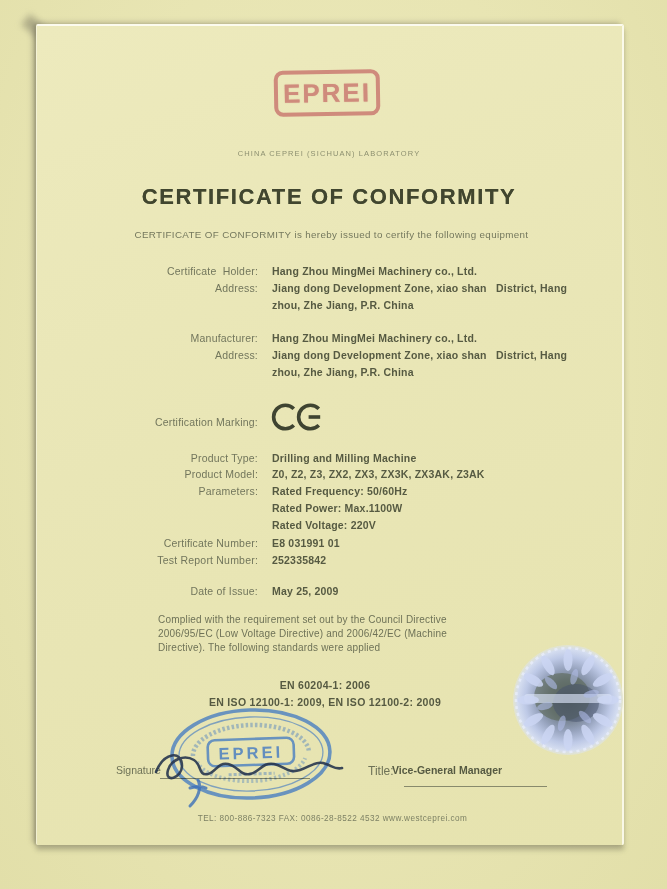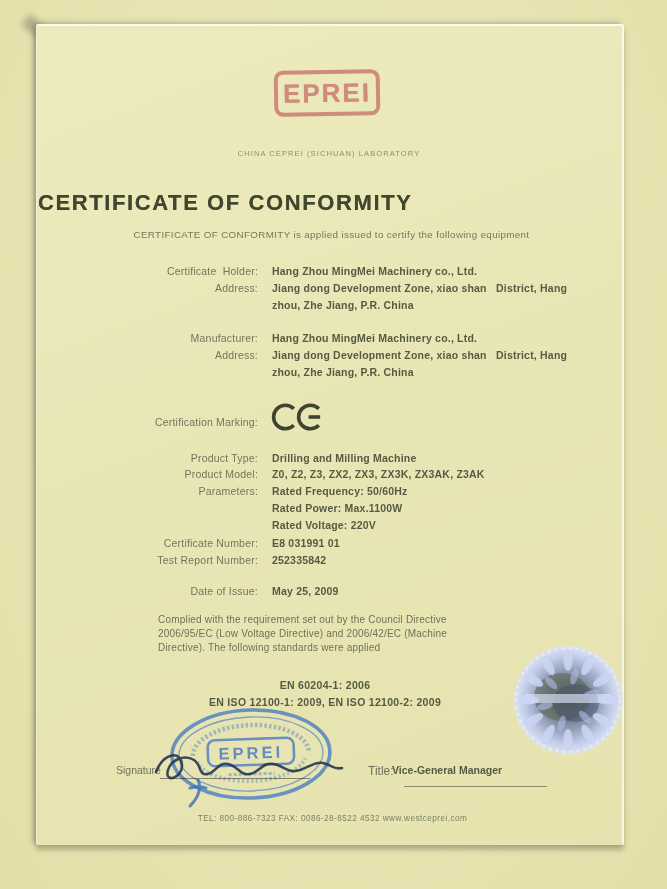--- a/index.html
+++ b/index.html
@@ -46,24 +46,23 @@
     opacity:0.92;
     text-shadow:0 0 1px rgba(207,130,118,0.7);
   }
   .lab-name{
     position:absolute;left:38px;right:47px;top:149px;
     text-align:center;font-size:7.5px;letter-spacing:1.1px;
     color:#8d906f;
   }
   .cert-title{
     position:absolute;left:38px;right:47px;top:184px;
-    font-size:22px;font-weight:bold;letter-spacing:1.6px;
+    text-align:center;font-size:22px;font-weight:bold;letter-spacing:1.6px;
     color:#41462e;
     text-shadow:0 0 0.6px rgba(65,70,46,0.8);
-    margin-top:6px;
   }
   .cert-subtitle{
     position:absolute;left:38px;right:42px;top:229px;
     text-align:center;font-size:9.8px;letter-spacing:0.35px;
     color:#74785c;
   }
   .row{
     position:absolute;left:58px;display:flex;align-items:flex-start;
     font-size:10.5px;line-height:17px;white-space:pre-wrap;
   }
@@ -104,21 +103,21 @@
   <div id="content">
 
     <div class="logo-stamp">
       <span>EPREI</span>
     </div>
 
     <div class="lab-name">CHINA CEPREI (SICHUAN) LABORATORY</div>
 
     <div class="cert-title">CERTIFICATE OF CONFORMITY</div>
 
-    <div class="cert-subtitle">CERTIFICATE OF CONFORMITY is applied issued to certify the following equipment</div>
+    <div class="cert-subtitle">CERTIFICATE OF CONFORMITY is hereby issued to certify the following equipment</div>
 
     <div class="row" style="top:263px">
       <span class="lbl">Certificate  Holder:</span>
       <span class="val">Hang Zhou MingMei Machinery co., Ltd.</span>
     </div>
     <div class="row" style="top:280px">
       <span class="lbl">Address:</span>
       <span class="val">Jiang dong Development Zone, xiao shan   District, Hang</span>
     </div>
     <div class="row" style="top:297px">

